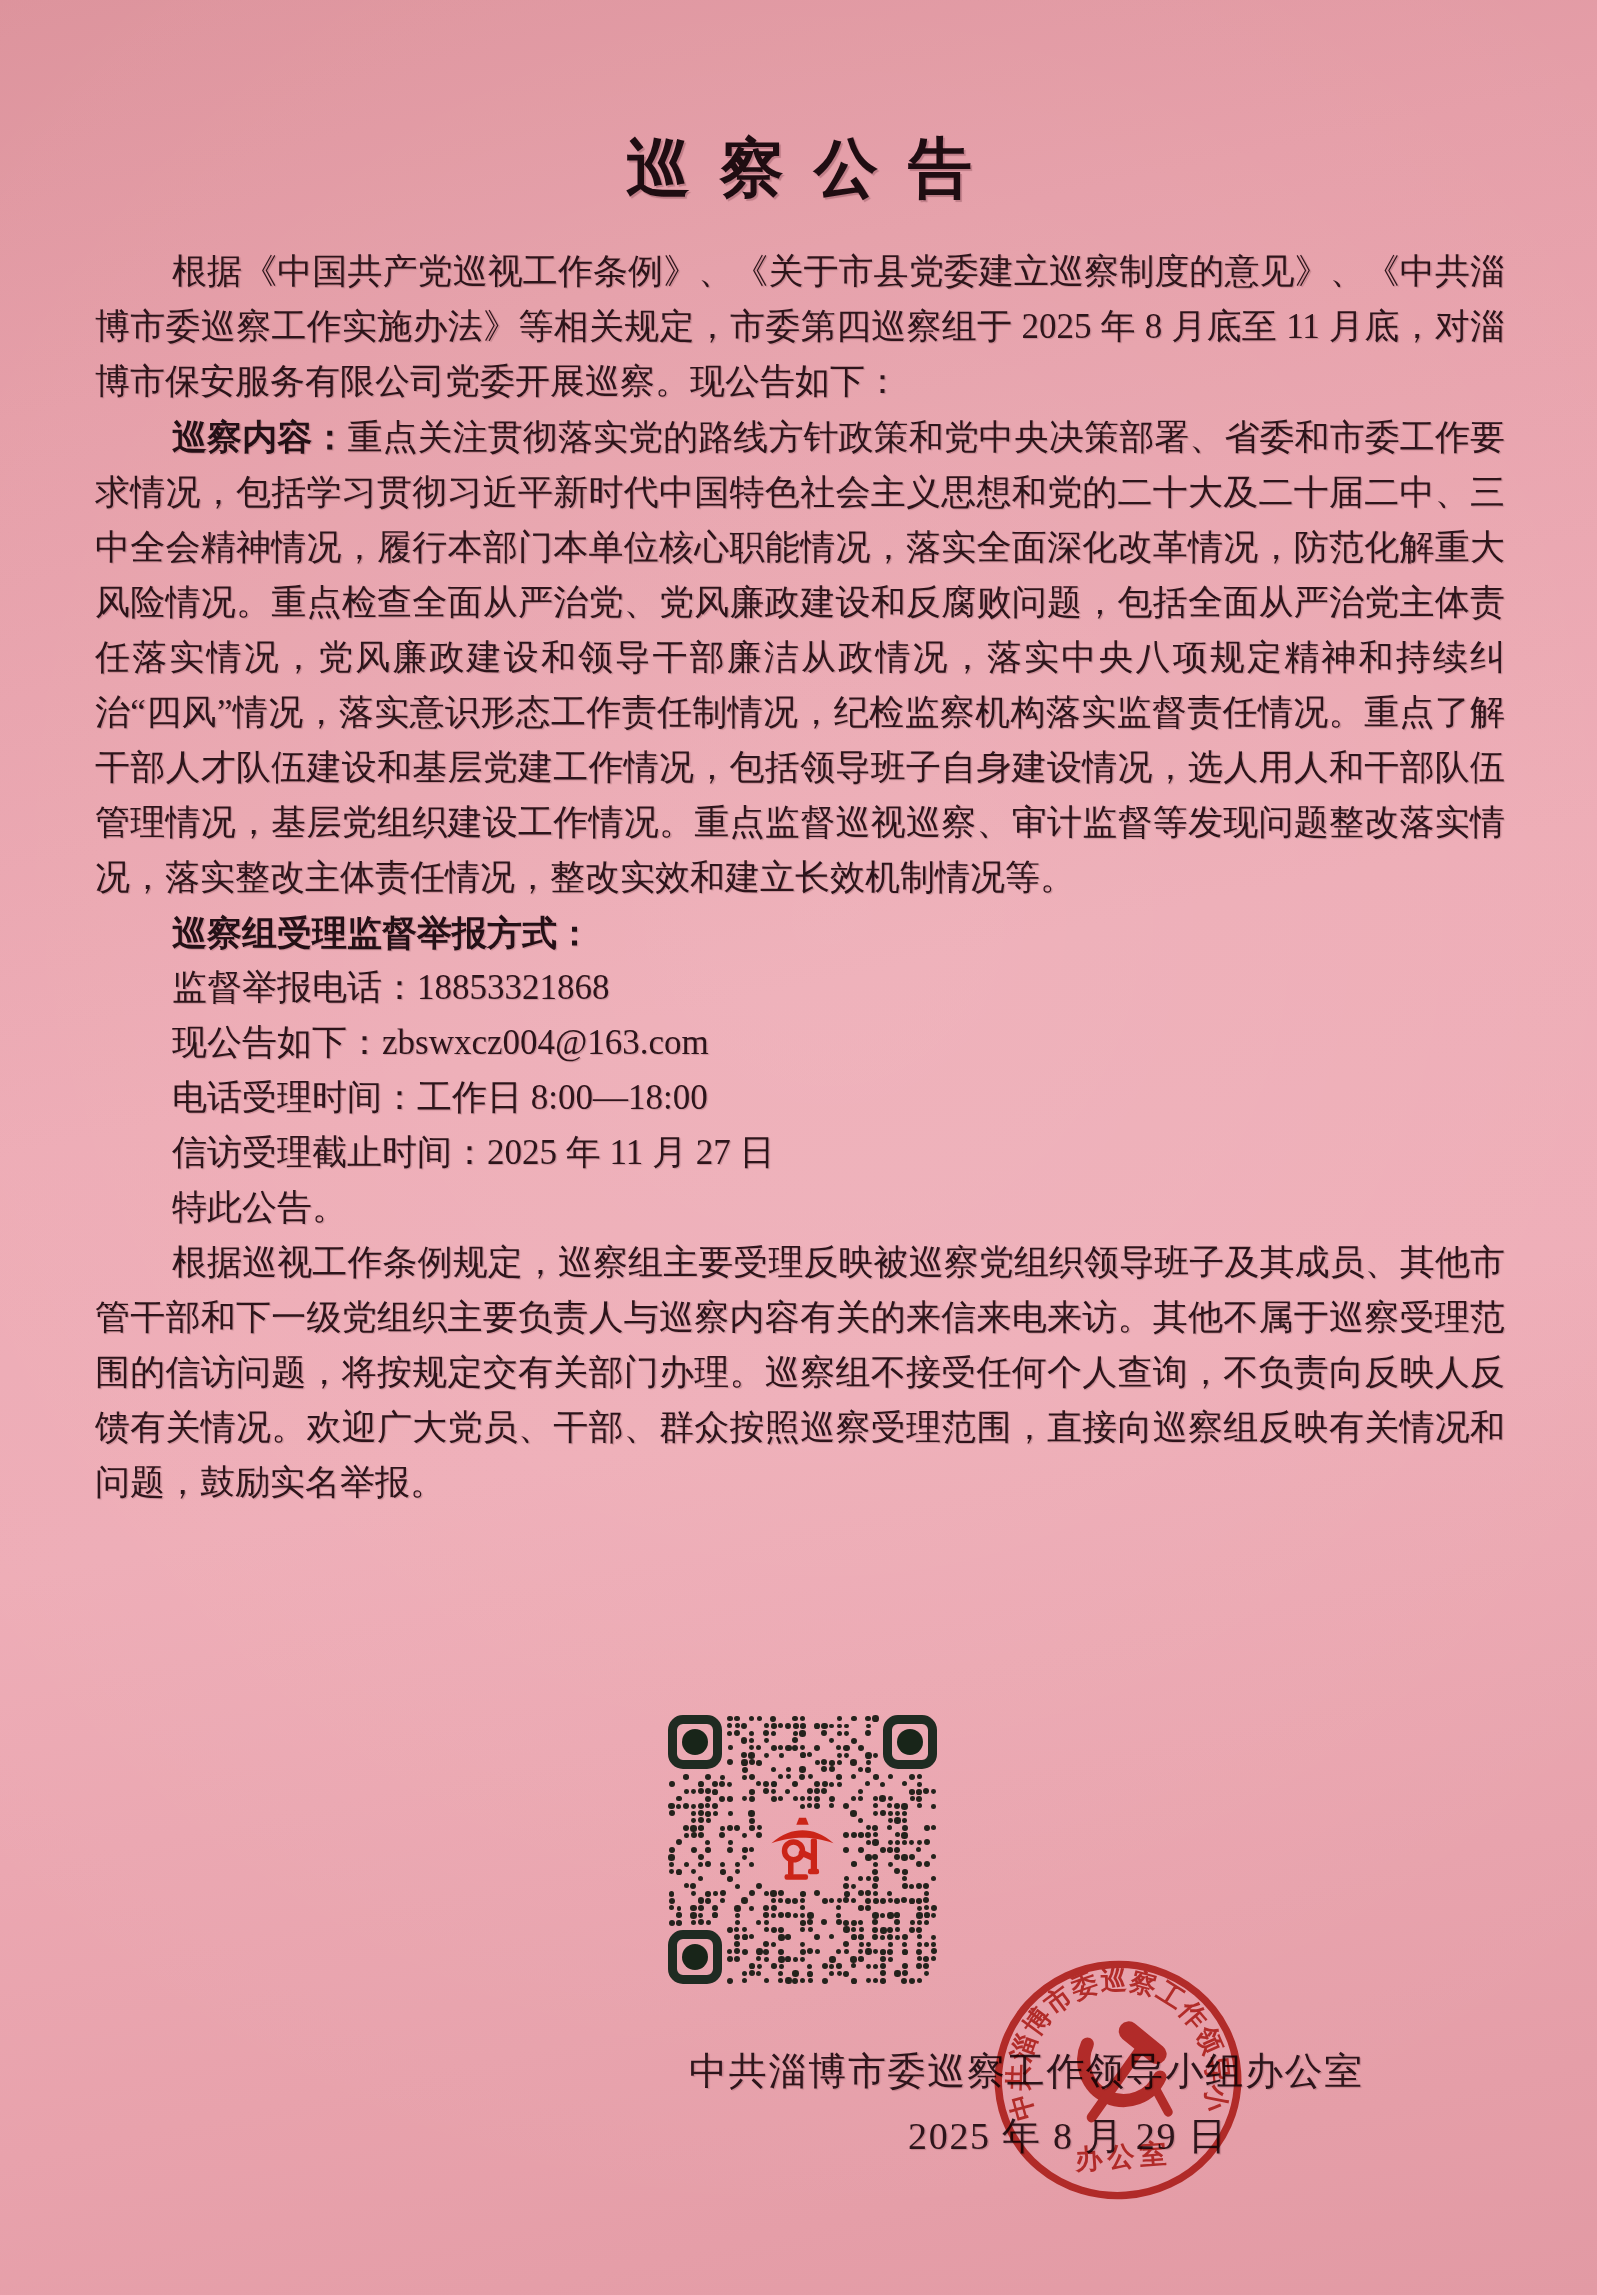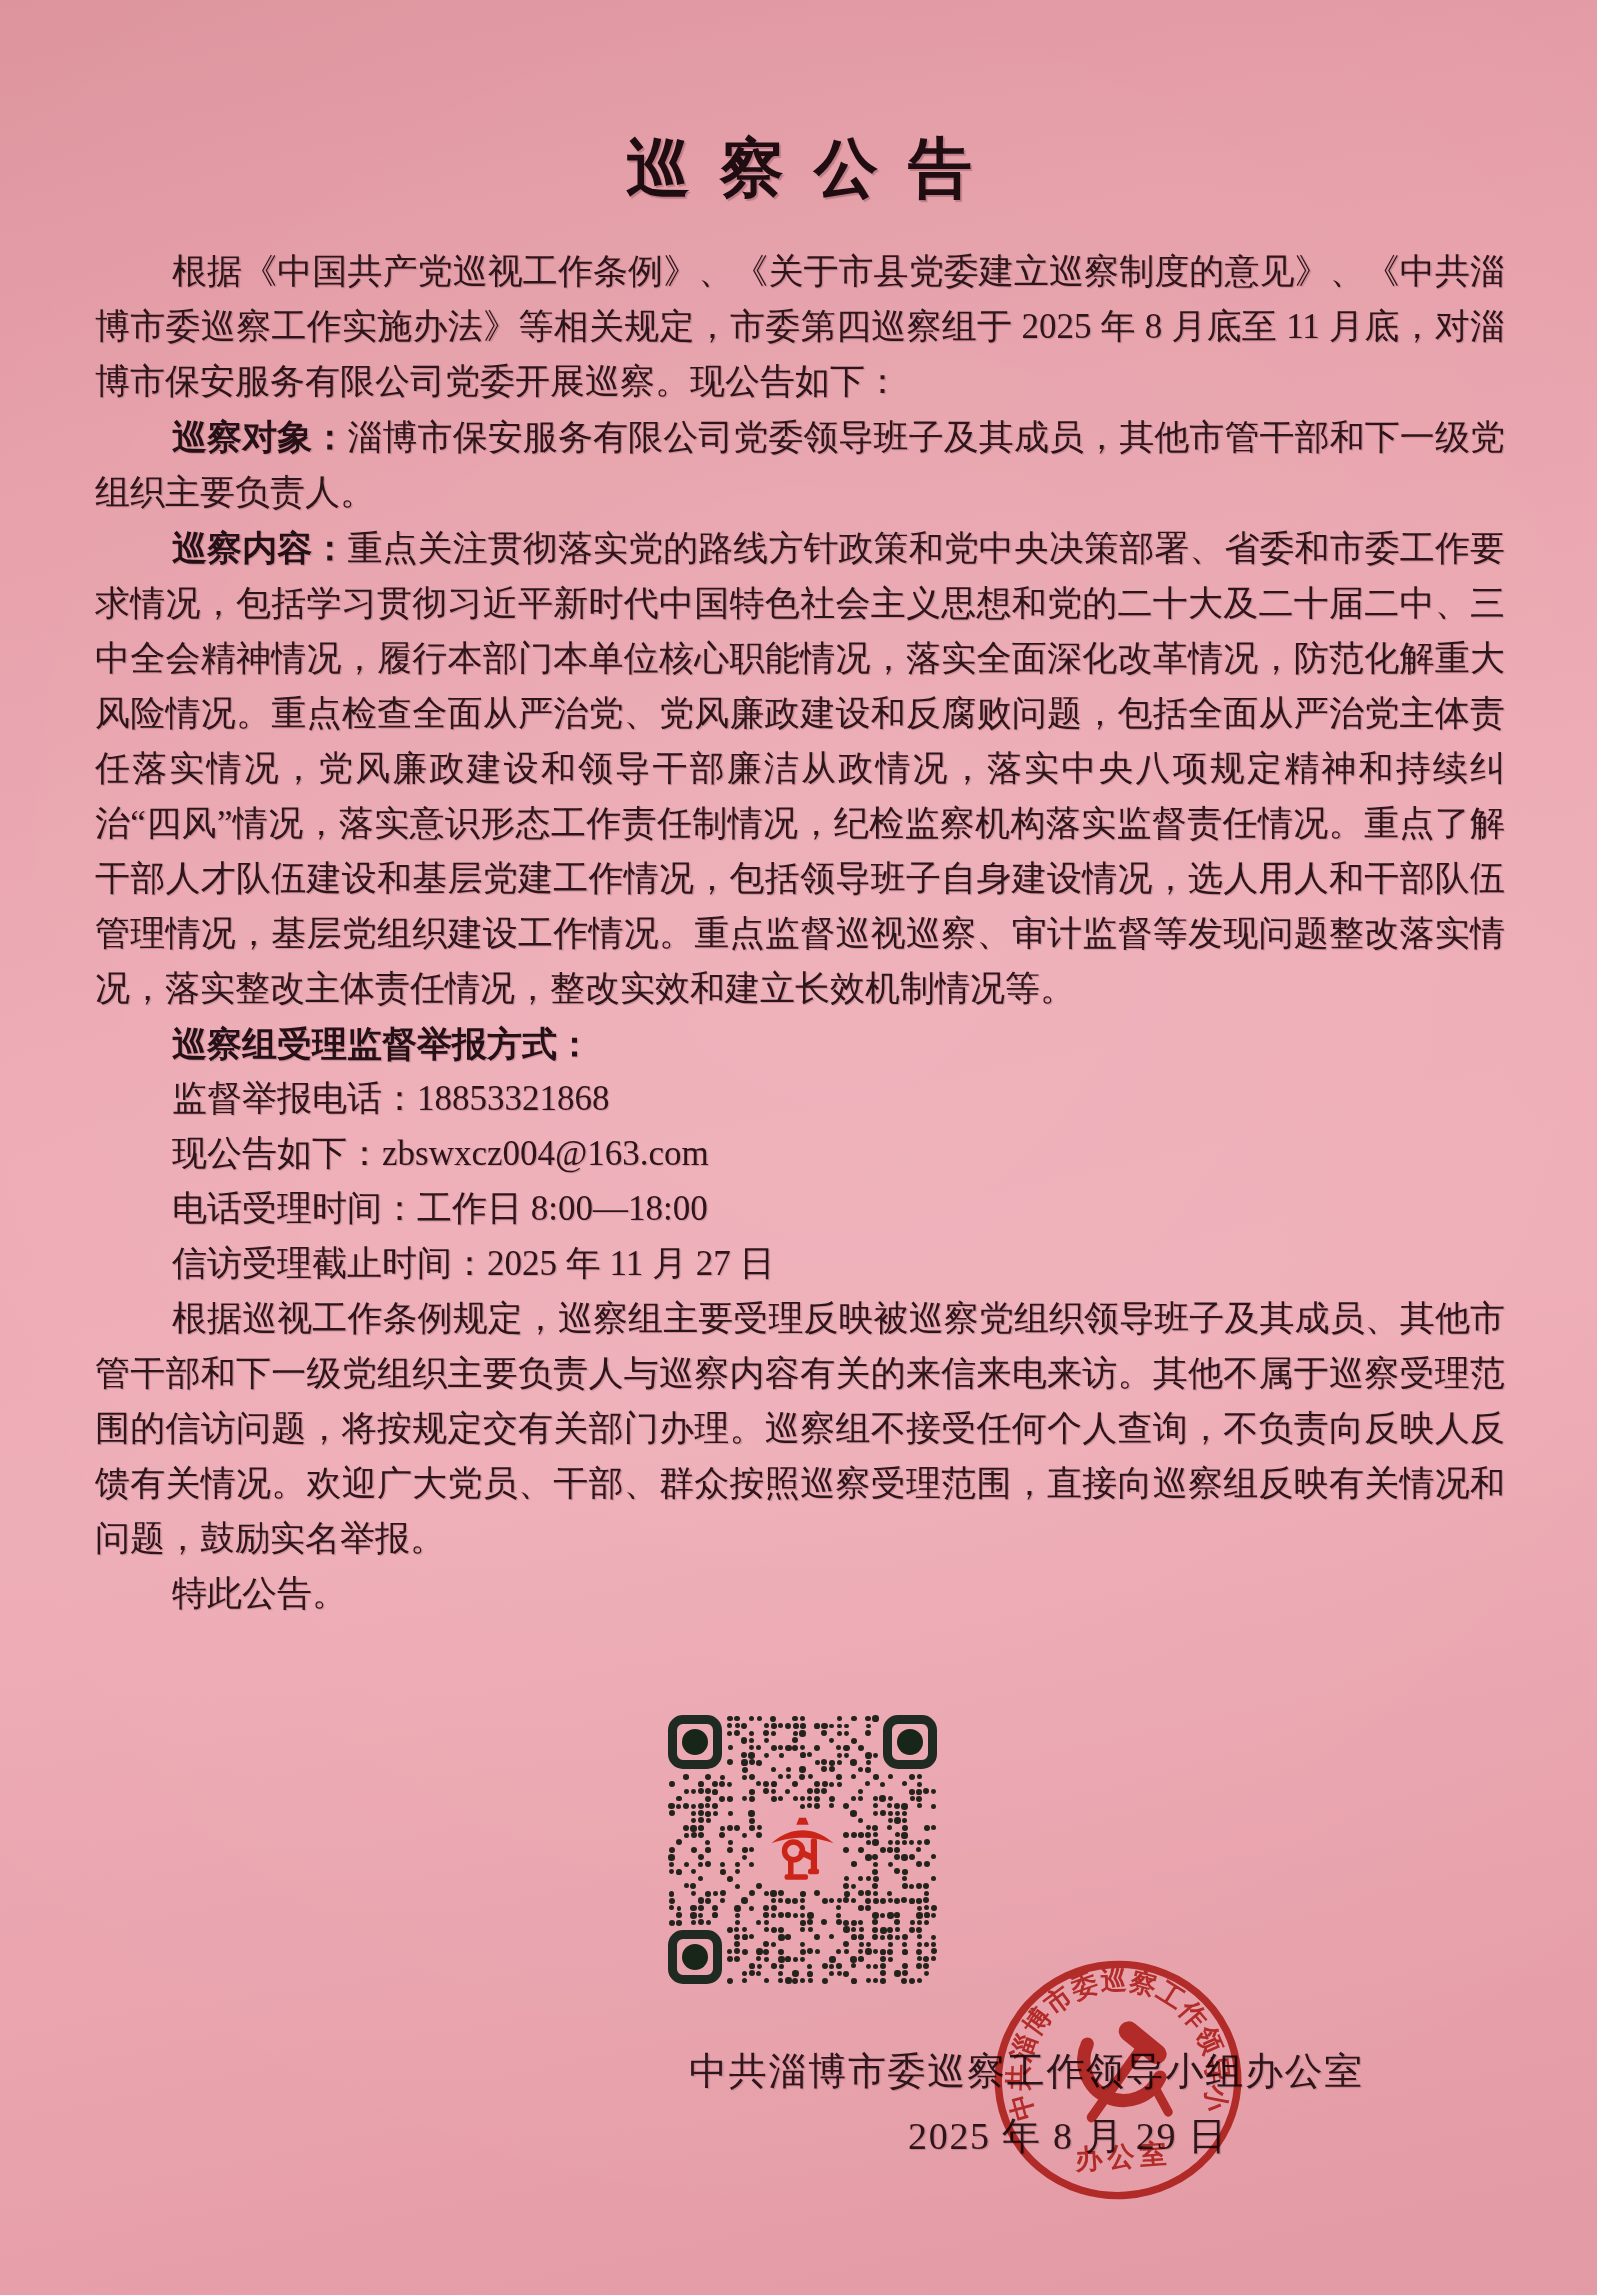--- a/index.html
+++ b/index.html
@@ -53,29 +53,28 @@
 </style>
 </head>
 <body>
 
 <div class="page">
 
   <h1 class="title">巡察公告</h1>
 
   <div class="content">
     <p>根据《中国共产党巡视工作条例》、《关于市县党委建立巡察制度的意见》、《中共淄博市委巡察工作实施办法》等相关规定，市委第四巡察组于 2025 年 8 月底至 11 月底，对淄博市保安服务有限公司党委开展巡察。现公告如下：</p>
-    <p><span class="runin">巡察对象：</span><span>淄博市保安服务有限公司党委领导班子及其成员，其他市管干部和下一级党组织主要负责人。</span></p>
     <p><span class="runin">巡察内容：</span><span>重点关注贯彻落实党的路线方针政策和党中央决策部署、省委和市委工作要求情况，包括学习贯彻习近平新时代中国特色社会主义思想和党的二十大及二十届二中、三中全会精神情况，履行本部门本单位核心职能情况，落实全面深化改革情况，防范化解重大风险情况。重点检查全面从严治党、党风廉政建设和反腐败问题，包括全面从严治党主体责任落实情况，党风廉政建设和领导干部廉洁从政情况，落实中央八项规定精神和持续纠治“四风”情况，落实意识形态工作责任制情况，纪检监察机构落实监督责任情况。重点了解干部人才队伍建设和基层党建工作情况，包括领导班子自身建设情况，选人用人和干部队伍管理情况，基层党组织建设工作情况。重点监督巡视巡察、审计监督等发现问题整改落实情况，落实整改主体责任情况，整改实效和建立长效机制情况等。</span></p>
     <p class="heading">巡察组受理监督举报方式：</p>
     <p><span>监督举报电话：</span><span>18853321868</span></p>
     <p><span>现公告如下：</span><span>zbswxcz004@163.com</span></p>
     <p><span>电话受理时间：</span><span>工作日 8:00—18:00</span></p>
     <p><span>信访受理截止时间：</span><span>2025 年 11 月 27 日</span></p>
+    <p>特此公告。</p>
     <p>根据巡视工作条例规定，巡察组主要受理反映被巡察党组织领导班子及其成员、其他市管干部和下一级党组织主要负责人与巡察内容有关的来信来电来访。其他不属于巡察受理范围的信访问题，将按规定交有关部门办理。巡察组不接受任何个人查询，不负责向反映人反馈有关情况。欢迎广大党员、干部、群众按照巡察受理范围，直接向巡察组反映有关情况和问题，鼓励实名举报。</p>
-    <p>特此公告。</p>
   </div>
 
   <div class="qr">
     <div class="qr-dots">
         <span style="height: 5.8px; width: 5.8px; left: 59px; top: 0.7px;"></span>
         <span style="height: 5.6px; width: 5.6px; left: 66px; top: 0.9px;"></span>
         <span style="height: 5.3px; width: 5.3px; left: 81px; top: 1px;"></span>
         <span style="height: 5px; width: 5px; left: 89px; top: 1.2px;"></span>
         <span style="height: 6.1px; width: 6.1px; left: 102px; top: 0.6px;"></span>
         <span style="height: 5.8px; width: 5.8px; left: 124px; top: 0.7px;"></span>

